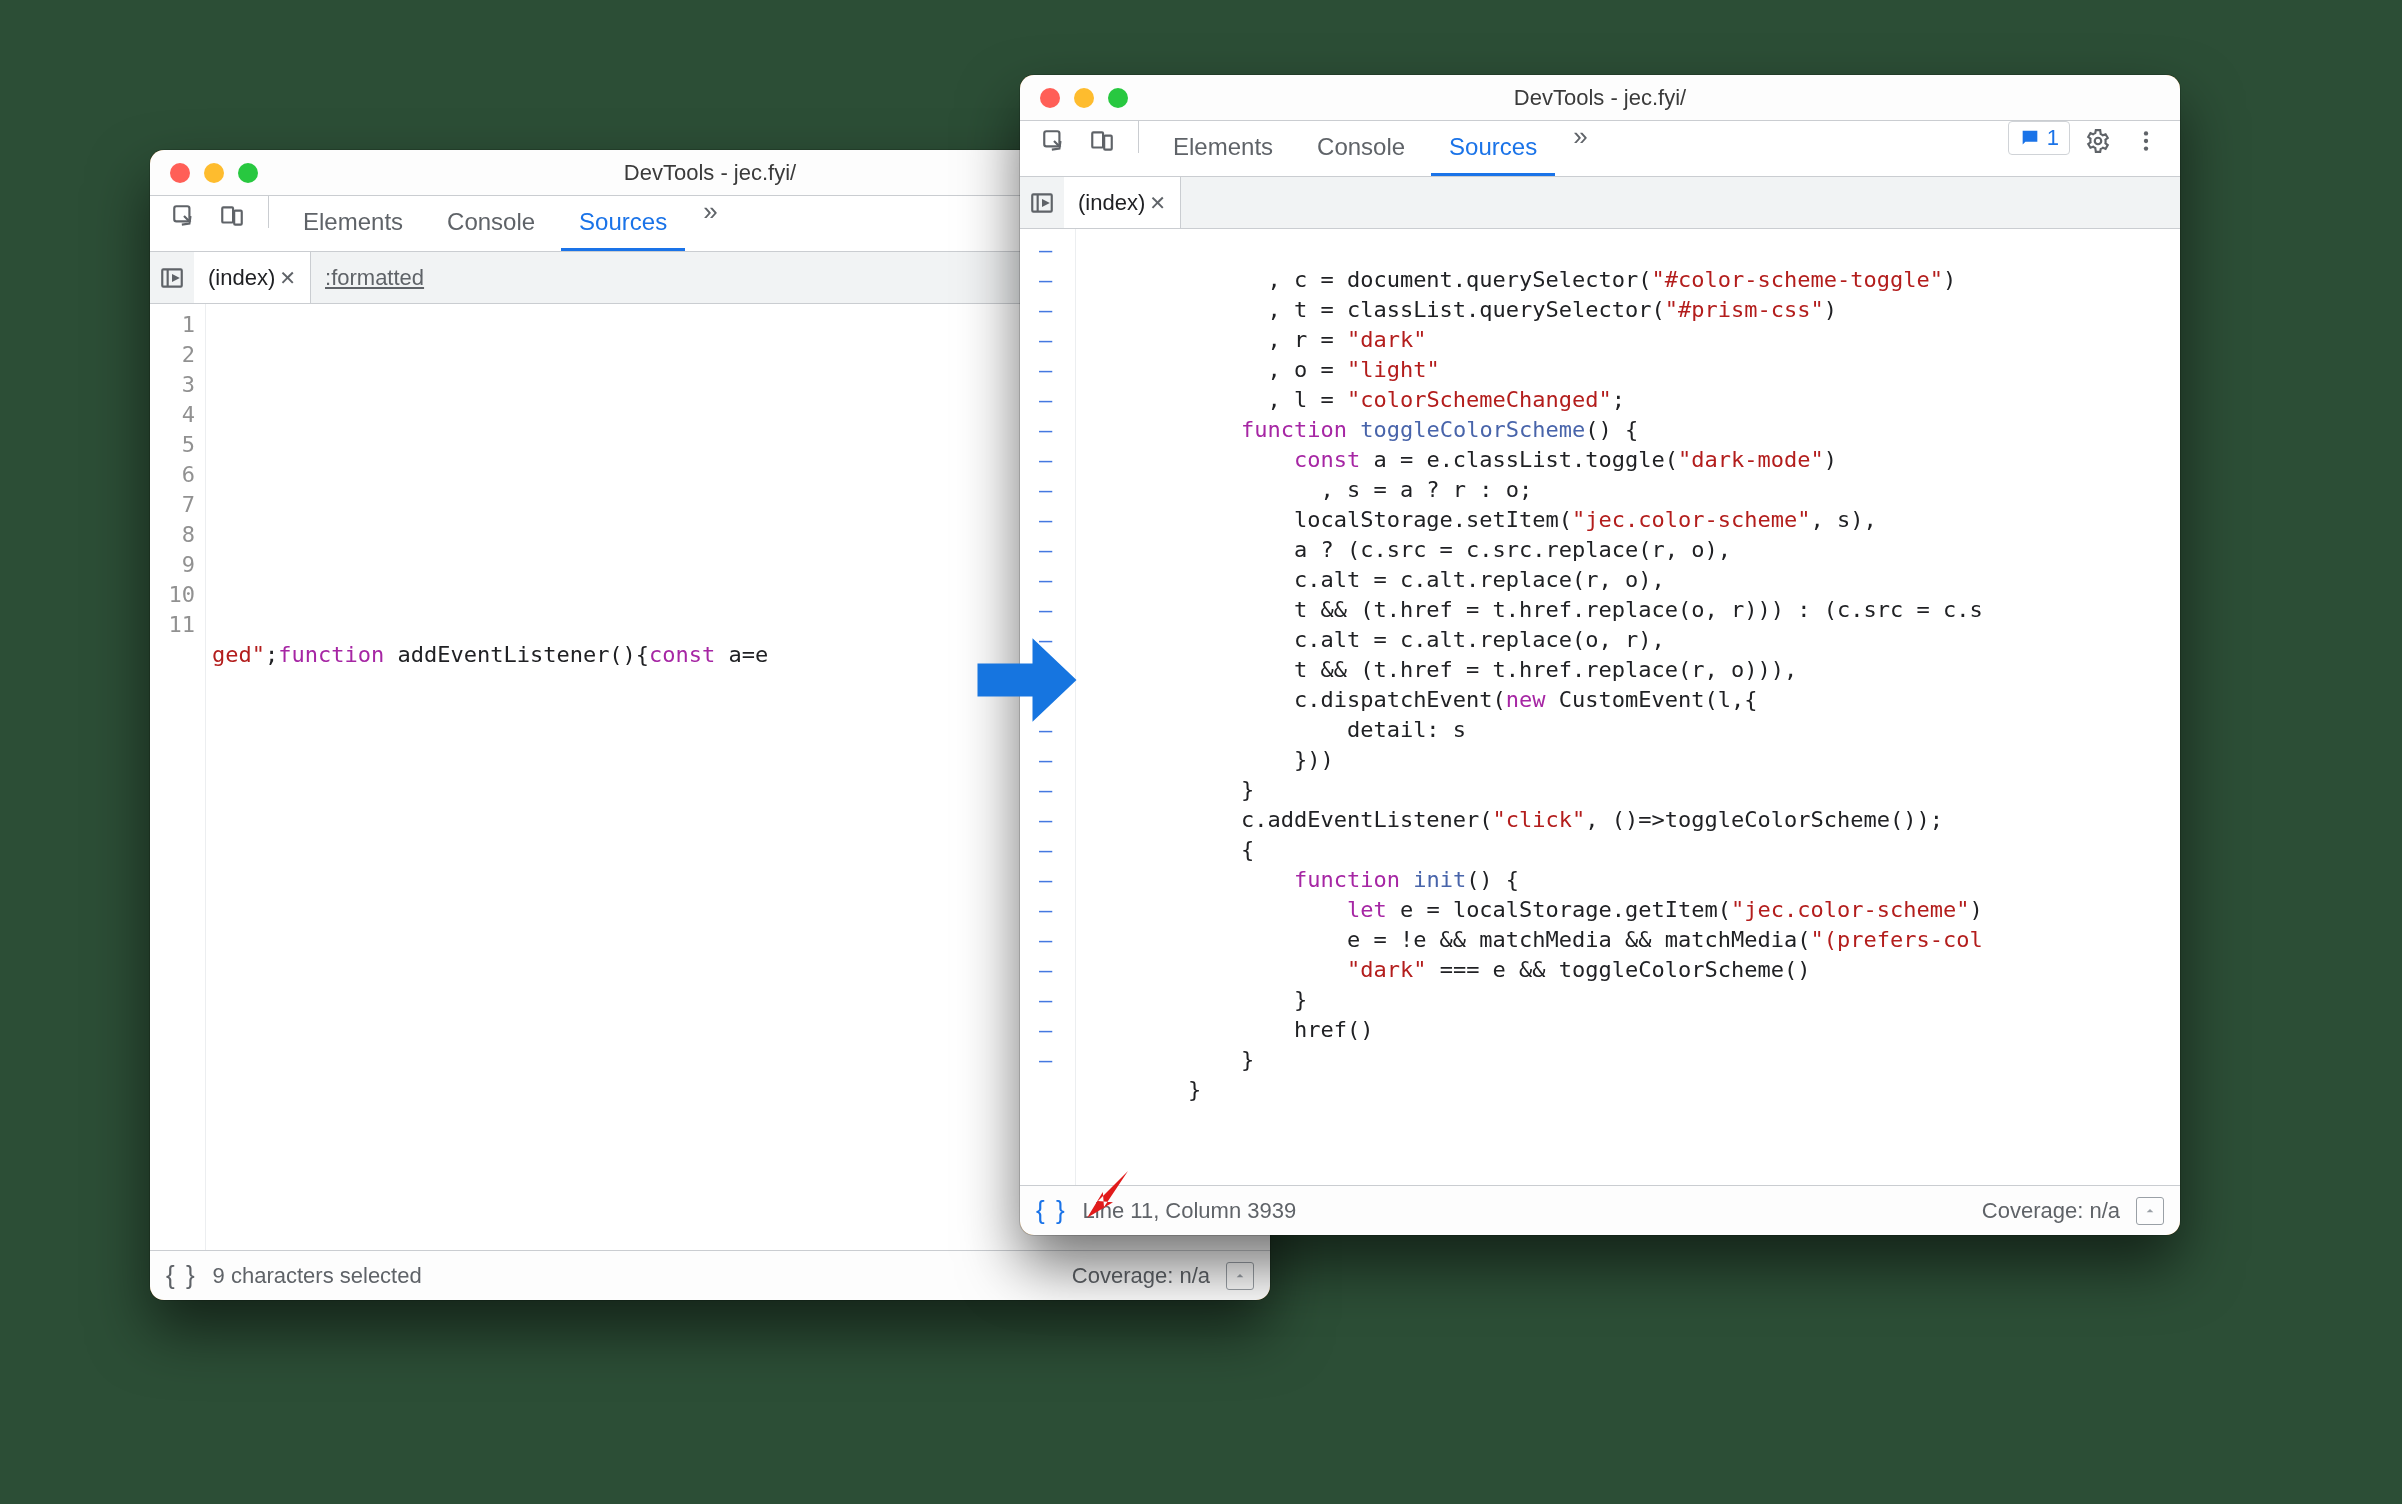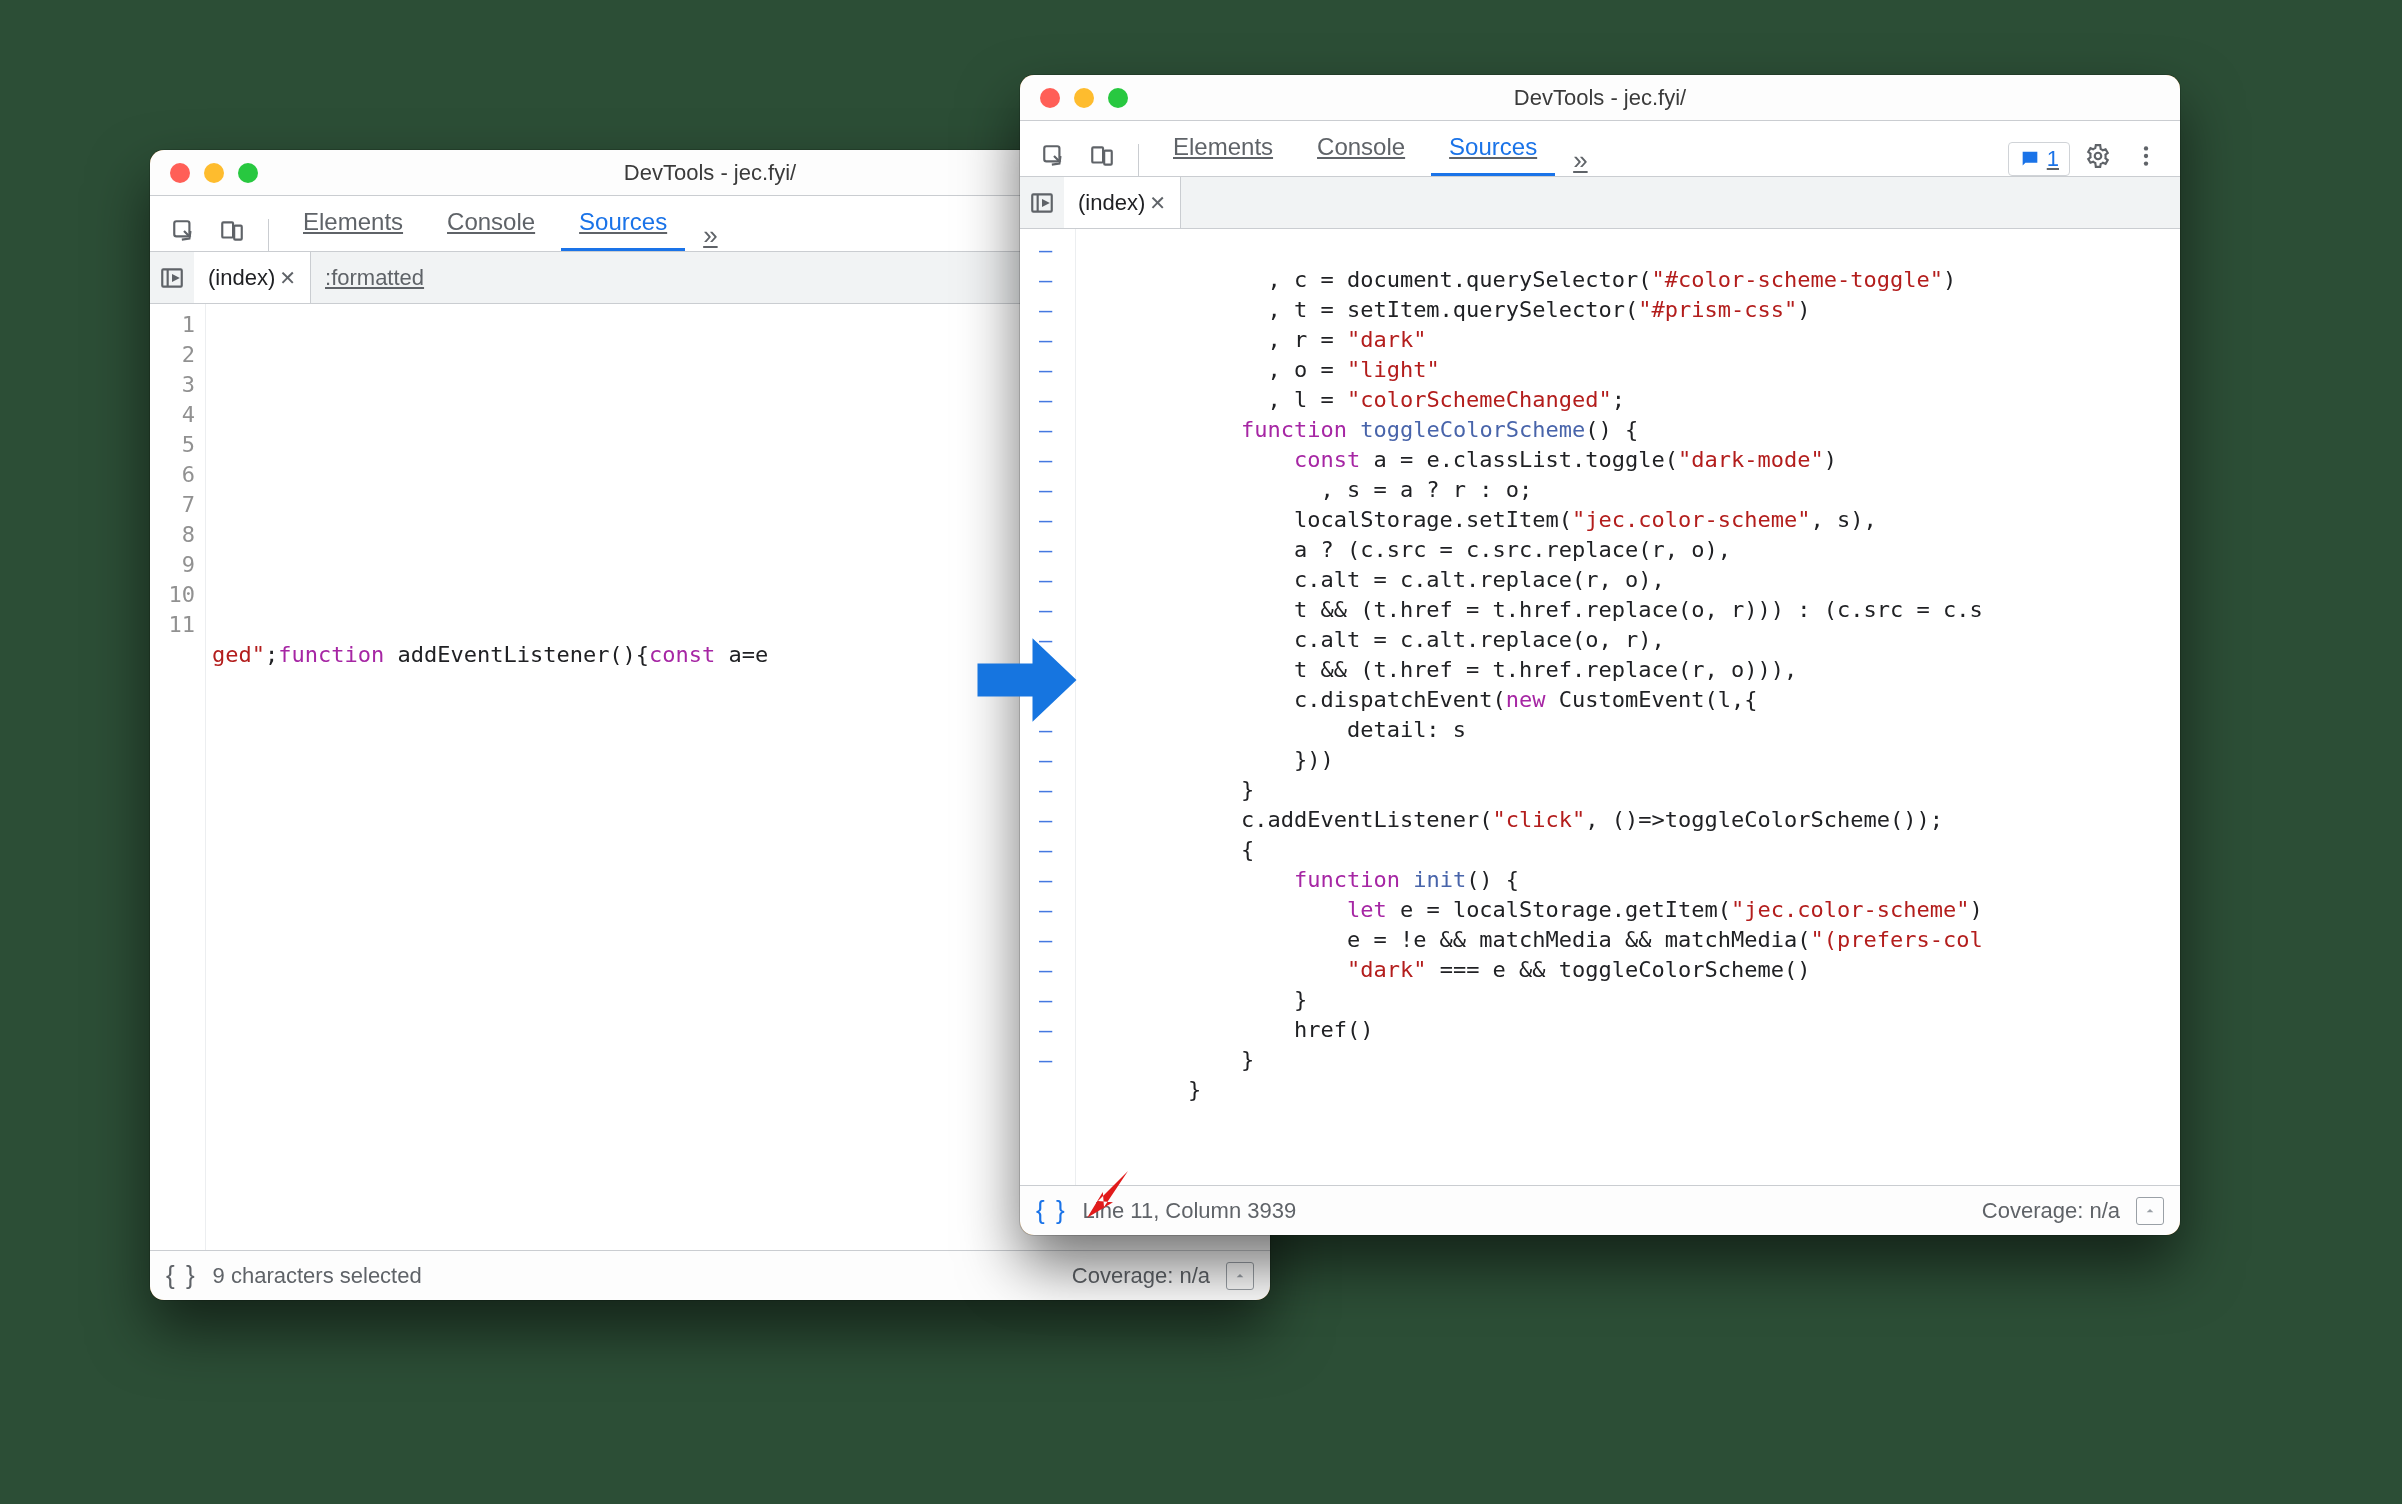--- a/index.html
+++ b/index.html
@@ -54,27 +54,26 @@
   .dot.g { background:#28c840; }
   .title {
     position: absolute; left:0; right:0; text-align:center;
     font-size: 22px; color:#3b3b3b; font-weight:500;
     pointer-events:none;
   }
 
   
   .toolbar {
     height: 56px;
-    display:flex; align-items:flex-end; gap:8px;
+    display:flex; align-items:flex-start; gap:8px;
     padding: 0 14px;
     border-bottom: 1px solid var(--border);
     background:#fff;
     font-size: 24px;
     color: var(--text-muted);
-    text-decoration: underline;
   }
   .icon-btn {
     width:40px; height:40px; border-radius:4px;
     display:flex; align-items:center; justify-content:center;
     color: var(--text-muted);
   }
   .icon-btn svg { width:26px; height:26px; }
   .vsep { width:1px; height:32px; background:var(--border); margin:0 8px; }
   .tab {
     padding: 0 18px; height:100%;
@@ -336,21 +335,21 @@
       <div>–</div>
         <div>–</div>
         <div>–</div>
         <div>–</div>
         <div>–</div>
         <div>–</div>
         <div>–</div>
     </div>
     <div class="codearea">
 <pre style="margin:0"><span>              , c = document.querySelector(</span><span class="str">"#color-scheme-toggle"</span><span>)</span>
-<span>              , t = setItem.querySelector(</span><span class="str">"#prism-css"</span><span>)</span>
+<span>              , t = classList.querySelector(</span><span class="str">"#prism-css"</span><span>)</span>
 <span>              , r = </span><span class="str">"dark"</span>
 <span>              , o = </span><span class="str">"light"</span>
 <span>              , l = </span><span class="str">"colorSchemeChanged"</span><span>;</span>
 <span>            </span><span class="kw">function</span><span> </span><span class="fn">toggleColorScheme</span><span>() {</span>
 <span>                </span><span class="kw">const</span><span> a = e.classList.toggle(</span><span class="str">"dark-mode"</span><span>)</span>
 <span>                  , s = a ? r : o;</span>
 <span>                localStorage.setItem(</span><span class="str">"jec.color-scheme"</span><span>, s),</span>
 <span>                a ? (c.src = c.src.replace(r, o),</span>
 <span>                c.alt = c.alt.replace(r, o),</span>
 <span>                t &amp;&amp; (t.href = t.href.replace(o, r))) : (c.src = c.s</span>

